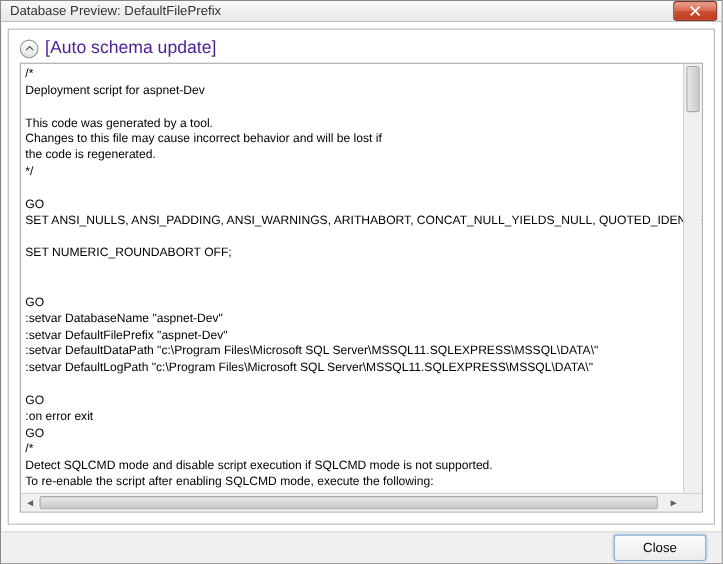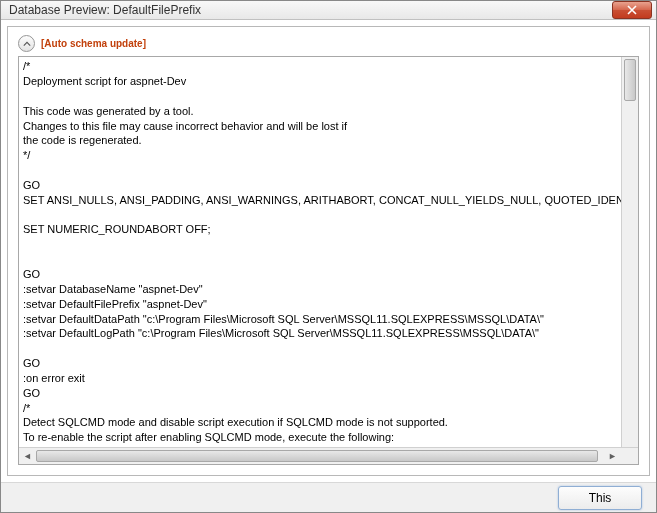--- a/index.html
+++ b/index.html
@@ -60,23 +60,23 @@
       border: 1px solid #969696;
       border-radius: 50%;
       background: linear-gradient(to bottom, #fcfcfc, #e4e4e4);
       display: flex;
       align-items: center;
       justify-content: center;
       cursor: pointer;
     }
     .collapse-toggle svg { width: 8px; height: 8px; }
     .section-title {
-      font-weight: bold;
-      font-size: 10px;
-      color: #c2410c;
+      font-weight: normal;
+      font-size: 16px;
+      color: #4c1d95;
     }
     .script-area-wrapper {
       flex: 1;
       border: 1px solid #a8a8a8;
       position: relative;
       overflow: hidden;
       display: flex;
       flex-direction: column;
     }
     .script-content {
@@ -217,14 +217,14 @@
       <div class="arrow">◄</div>
       <div class="track">
         <div class="h-thumb"></div>
       </div>
       <div class="arrow" style="position:absolute; right:17px;">►</div>
     </div>
   </div>
 </div>
 
 <div class="dialog-footer">
-  <button class="close-action-btn">This</button>
+  <button class="close-action-btn">Close</button>
 </div>
 
 </body></html>

